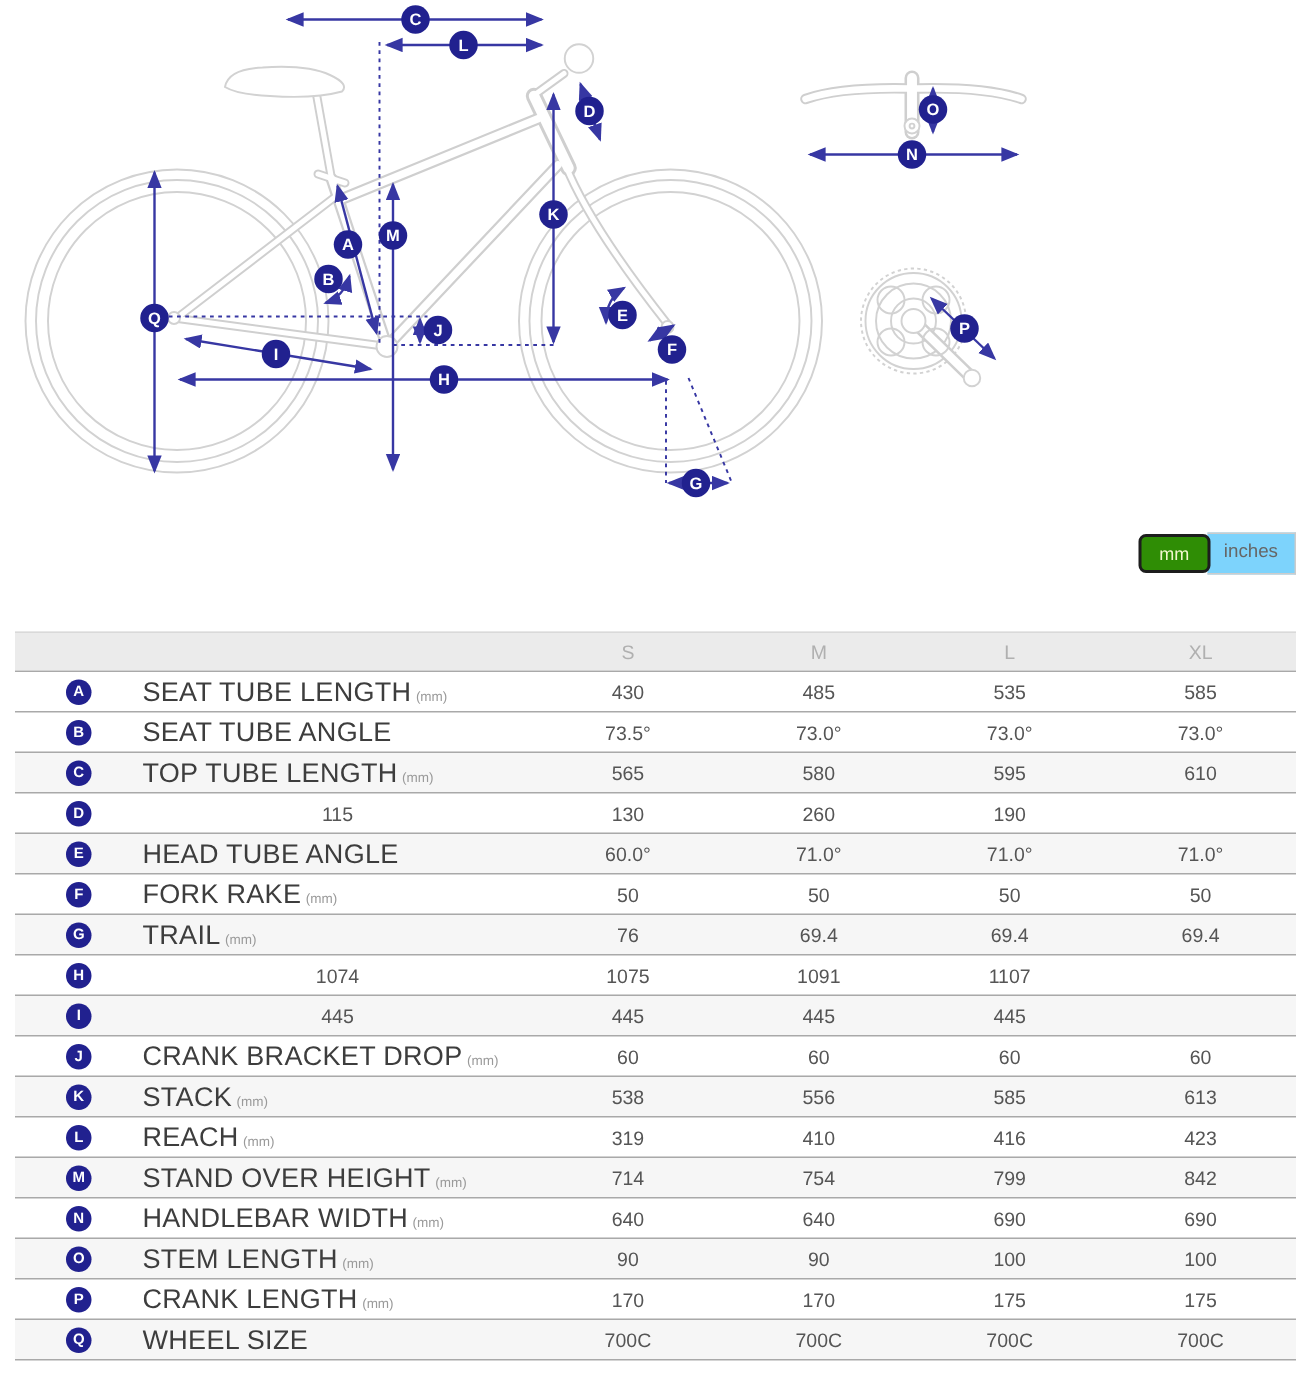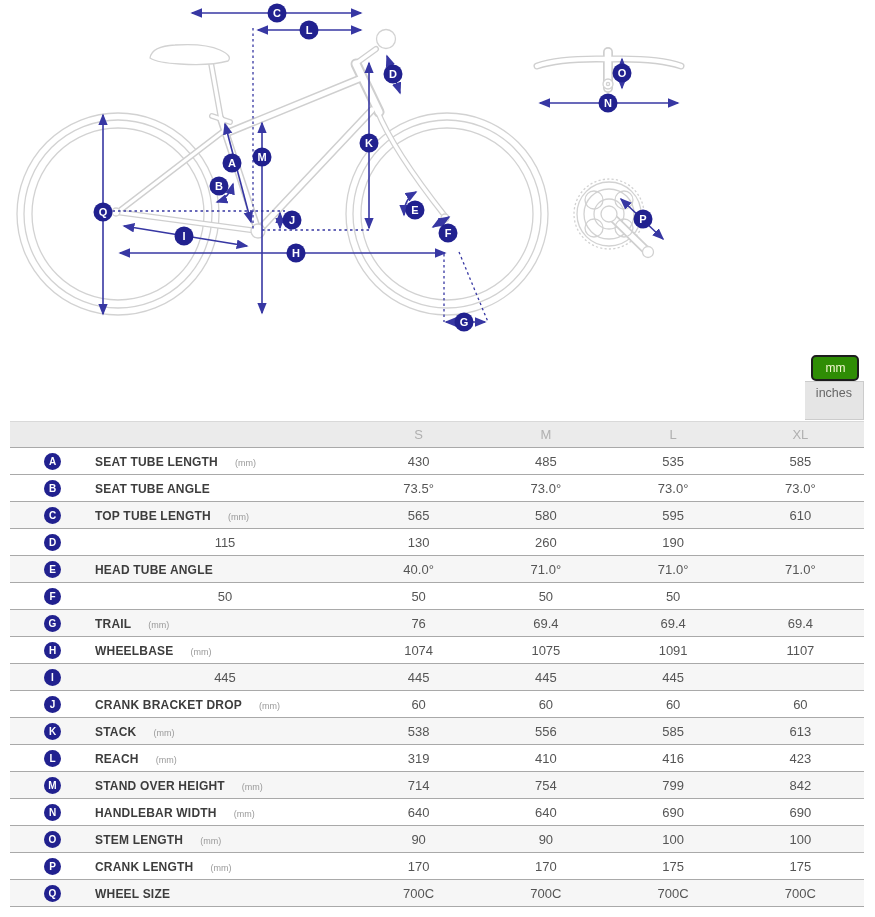--- a/index.html
+++ b/index.html
@@ -2,42 +2,42 @@
 <html><head>
 <meta charset="utf-8">
 <style>
   html,body{margin:0;padding:0;background:#fff;}
   body{width:875px;height:917px;font-family:"Liberation Sans",sans-serif;position:relative;overflow:hidden;}
 
   
   #diagram{position:absolute;left:0;top:0;}
 
   
-  .toggle-wrap{position:absolute;top:355px;right:11px;display:flex;align-items:center;flex-direction:column;}
+  .toggle-wrap{position:absolute;top:355px;right:11px;display:flex;align-items:center;}
   .btn-mm{background:#2f8d05;border:2px solid #1d1d1d;border-radius:5px;color:#f2f7cf;
           font-size:12px;padding:5px 12px;line-height:1;cursor:pointer;font-family:inherit;z-index:2;}
-  .btn-in{background:#e5e5e5;border:1px solid #ccc;border-left:none;color:#666;font-size:12.5px;
-          padding:5px 11px 19px 11px;line-height:1;cursor:pointer;font-family:inherit;margin-left:-2px;}
+  .btn-in{background:#7dd3fc;border:1px solid #ccc;border-left:none;color:#666;font-size:12.5px;
+          padding:5px 11px 8px 11px;line-height:1;cursor:pointer;font-family:inherit;margin-left:-2px;}
 
   
   .geo-table{position:absolute;left:10px;top:421px;width:854px;font-size:13px;}
   .thead{display:grid;grid-template-columns:85px 260px repeat(4,1fr);
          background:#ebebeb;border-top:1px solid #d9d9d9;height:25px;align-items:center;}
   .thead .hcell{text-align:center;color:#b0b0b0;font-size:13px;}
   .trow{display:grid;grid-template-columns:85px 260px repeat(4,1fr);
         height:26px;align-items:center;border-top:1px solid #a9a9a9;background:#fff;}
   .trow:nth-child(odd){background:#f6f6f6;}
   .trow:first-child{background:#fff;}
   .geo-table .rows{border-bottom:1px solid #a9a9a9;}
   .c-badge{display:flex;justify-content:center;}
   .badge{width:17px;height:17px;border-radius:50%;background:#21218f;color:#fff;
          font-size:10px;font-weight:bold;display:flex;align-items:center;justify-content:center;}
   .c-label{white-space:nowrap;overflow:hidden;}
-  .lbl{font-weight:bold;color:#3d3d3d;font-size:12px;letter-spacing:.2px;margin-top:39px;}
-  .unit{color:#9a9a9a;font-size:9px;margin-left:17px;}
+  .lbl{font-weight:normal;color:#3d3d3d;font-size:18px;letter-spacing:.2px;margin-top:39px;}
+  .unit{color:#9a9a9a;font-size:9px;margin-left:3px;}
   .c-val{text-align:center;color:#555;font-size:13px;}
 </style>
 </head>
 <body>
 
 <svg id="diagram" width="875" height="345" viewBox="0 0 875 345">
   <defs>
     <marker id="ae" markerWidth="9" markerHeight="8" refX="6.5" refY="3" orient="auto">
       <path d="M0,0 L7.5,3 L0,6 Z" fill="#3737a3"></path>
     </marker>
@@ -254,30 +254,33 @@
     <div class="c-val">190</div>
   </div>
 
   <div class="trow">
     <div class="c-badge">
           <span class="badge">E</span>
         </div>
     <div class="c-label">
       <span class="lbl">HEAD TUBE ANGLE</span><span class="unit"></span>
     </div>
-    <div class="c-val">40.0°</div>
+    <div class="c-val">60.0°</div>
     <div class="c-val">71.0°</div>
     <div class="c-val">71.0°</div>
     <div class="c-val">71.0°</div>
   </div>
 
   <div class="trow">
     <div class="c-badge">
           <span class="badge">F</span>
         </div>
+    <div class="c-label">
+      <span class="lbl">FORK RAKE</span><span class="unit">(mm)</span>
+    </div>
     <div class="c-val">50</div>
     <div class="c-val">50</div>
     <div class="c-val">50</div>
     <div class="c-val">50</div>
   </div>
 
   <div class="trow">
     <div class="c-badge">
           <span class="badge">G</span>
         </div>
@@ -287,23 +290,20 @@
     <div class="c-val">76</div>
     <div class="c-val">69.4</div>
     <div class="c-val">69.4</div>
     <div class="c-val">69.4</div>
   </div>
 
   <div class="trow">
     <div class="c-badge">
           <span class="badge">H</span>
         </div>
-    <div class="c-label">
-      <span class="lbl">WHEELBASE</span><span class="unit">(mm)</span>
-    </div>
     <div class="c-val">1074</div>
     <div class="c-val">1075</div>
     <div class="c-val">1091</div>
     <div class="c-val">1107</div>
   </div>
 
   <div class="trow">
     <div class="c-badge">
           <span class="badge">I</span>
         </div>

